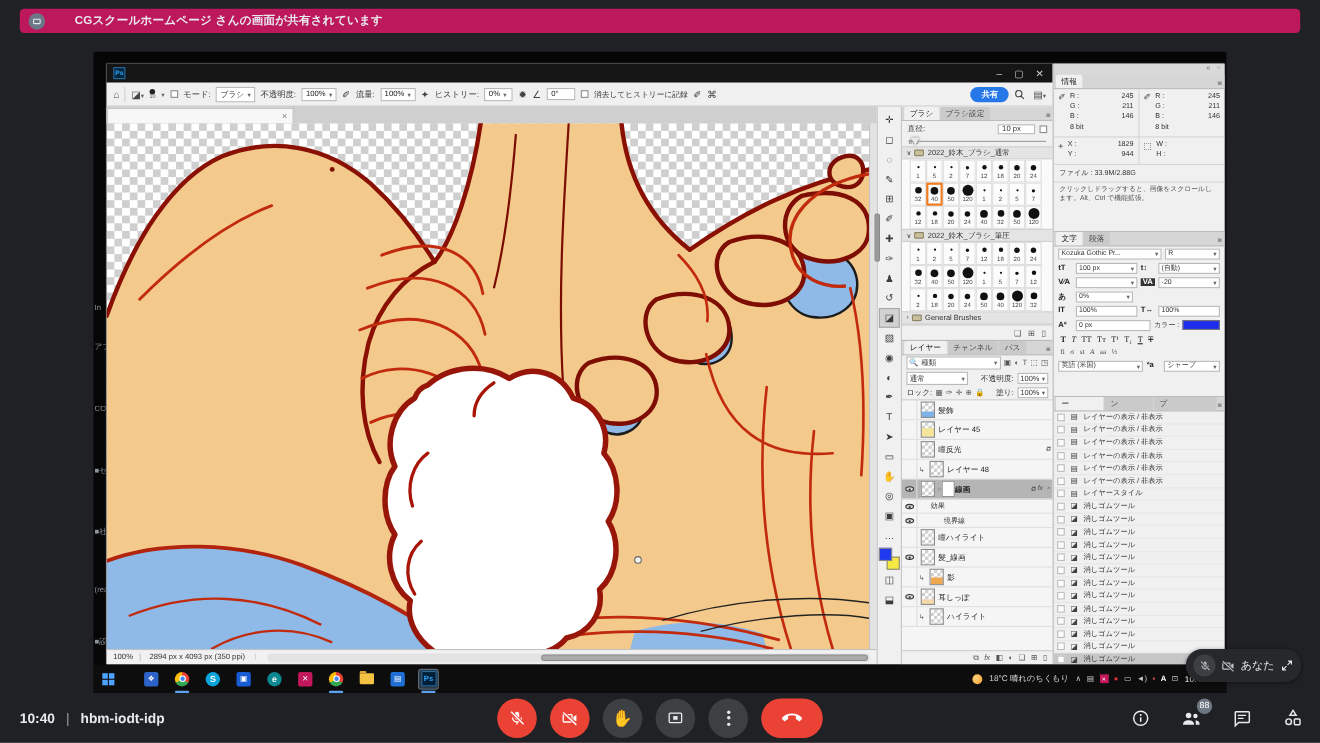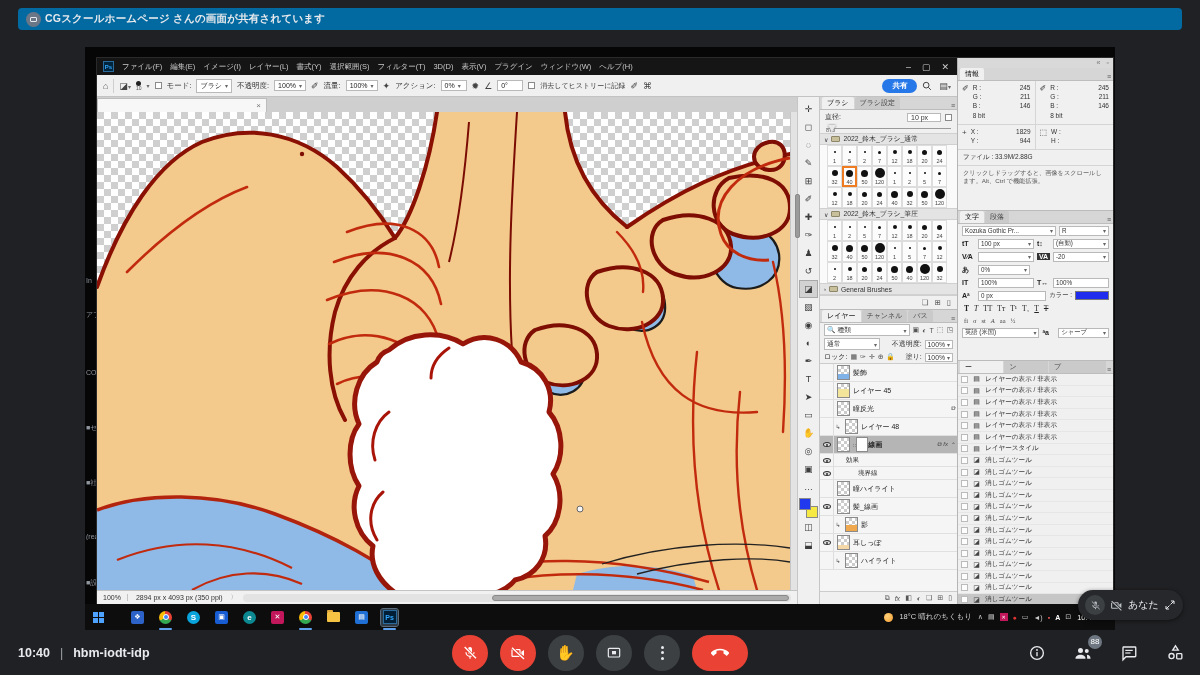--- a/index.html
+++ b/index.html
@@ -1,20 +1,20 @@
 <!DOCTYPE html>
 <html><head>
 <meta charset="utf-8">
 <style>
   *{margin:0;padding:0;box-sizing:border-box}
   html,body{width:1200px;height:675px;overflow:hidden;background:#202124;font-family:"Liberation Sans",sans-serif}
   .stage{position:relative;width:1200px;height:675px;background:#202124}
 
   
-  .meet-topbar{position:absolute;left:18px;top:8px;width:1164px;height:22px;background:#0369a1;border-radius:4px;display:flex;align-items:center;padding-left:8px;gap:4px}
+  .meet-topbar{position:absolute;left:18px;top:8px;width:1164px;height:22px;background:#be185d;border-radius:4px;display:flex;align-items:center;padding-left:8px;gap:27px}
   .meet-avatar{width:15px;height:15px;border-radius:50%;background:#6b7687;display:flex;align-items:center;justify-content:center}
   .meet-avatar .scr{width:7px;height:5px;border:1px solid #e7eaee;border-radius:1px}
   .meet-topbar .txt{color:#e8eaed;font-size:10.5px;font-weight:bold;letter-spacing:.2px}
 
   
   .desktop{position:absolute;left:85px;top:47px;width:1030px;height:583px;background:#060606;overflow:hidden}
   .frag{position:absolute;left:1px;width:11px;overflow:hidden;color:#8f969e;font-size:7px;white-space:nowrap}
 
   
   .ps{position:absolute;left:12px;top:11px;width:1016px;height:546px;background:#e9e9e9;box-shadow:0 0 0 1px #2a2a2a}
@@ -182,34 +182,20 @@
         <span class="frag" style="top: 322px;">CO</span>
         <span class="frag" style="top: 376px;">■セ</span>
         <span class="frag" style="top: 431px;">■社</span>
         <span class="frag" style="top: 486px;">(rea</span>
         <span class="frag" style="top: 531px;">■設</span>
       </div>
 
     <div class="ps">
       <div class="ps-menubar">
         <span class="ps-logo">Ps</span>
-        <span id="ps-menus" style="display:flex;gap:8px">
-            <span class="ps-menu">ファイル(F)</span>
-            <span class="ps-menu">編集(E)</span>
-            <span class="ps-menu">イメージ(I)</span>
-            <span class="ps-menu">レイヤー(L)</span>
-            <span class="ps-menu">書式(Y)</span>
-            <span class="ps-menu">選択範囲(S)</span>
-            <span class="ps-menu">フィルター(T)</span>
-            <span class="ps-menu">3D(D)</span>
-            <span class="ps-menu">表示(V)</span>
-            <span class="ps-menu">プラグイン</span>
-            <span class="ps-menu">ウィンドウ(W)</span>
-            <span class="ps-menu">ヘルプ(H)</span>
-          </span>
         <span class="win-controls">
           <span>–</span>
           <span>▢</span>
           <span>✕</span>
         </span>
       </div>
 
       <div class="ps-options">
         <span class="opt-ic">⌂</span>
         <span class="opt-sep"></span>
@@ -230,21 +216,21 @@
             <span>100%</span>
             <span class="caret">▾</span>
           </span>
         <span class="opt-ic">✐</span>
         <span>流量:</span>
         <span class="opt-box">
             <span>100%</span>
             <span class="caret">▾</span>
           </span>
         <span class="opt-ic">✦</span>
-        <span>アクション:</span>
+        <span>ヒストリー:</span>
         <span class="opt-box">
             <span>0%</span>
             <span class="caret">▾</span>
           </span>
         <span class="opt-ic">✹</span>
         <span class="opt-ic">∠</span>
         <span class="opt-box">
             <span>0°</span>
           </span>
         <span class="chk"></span>

